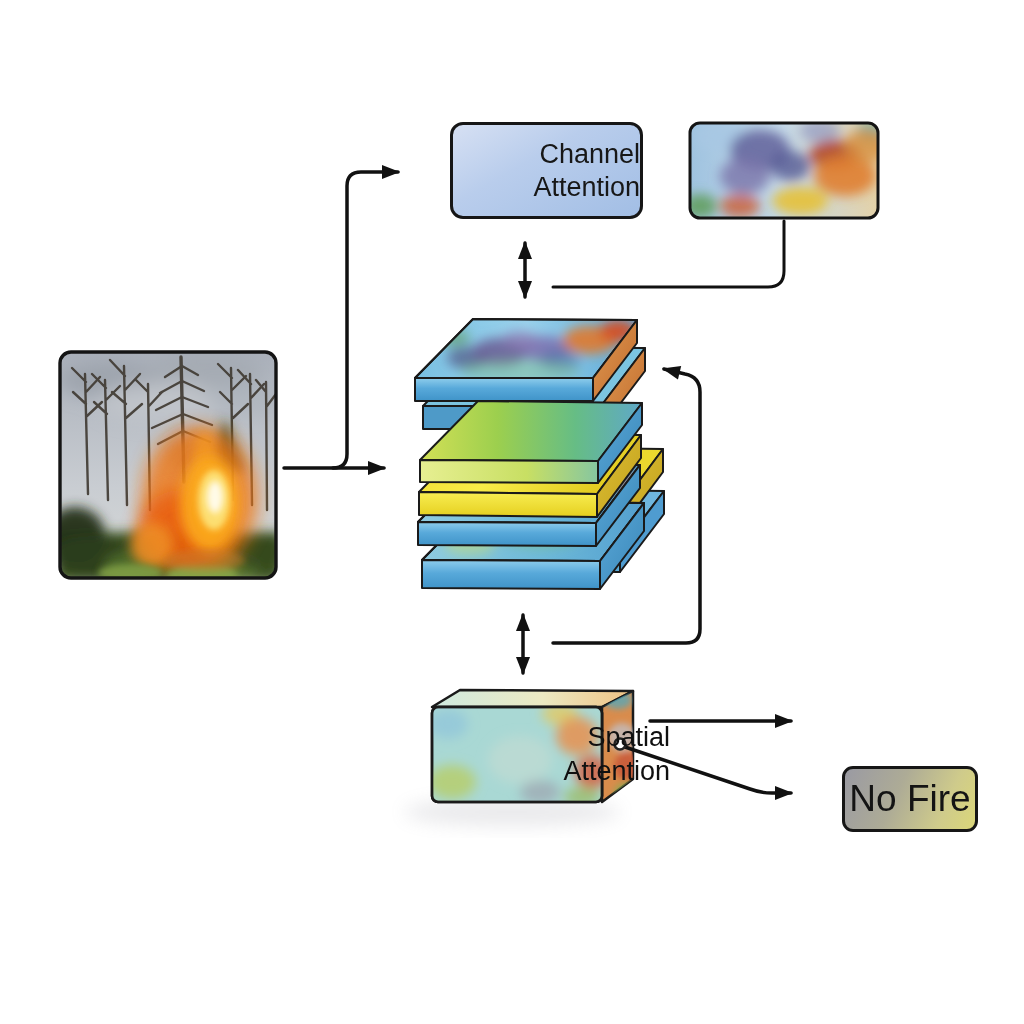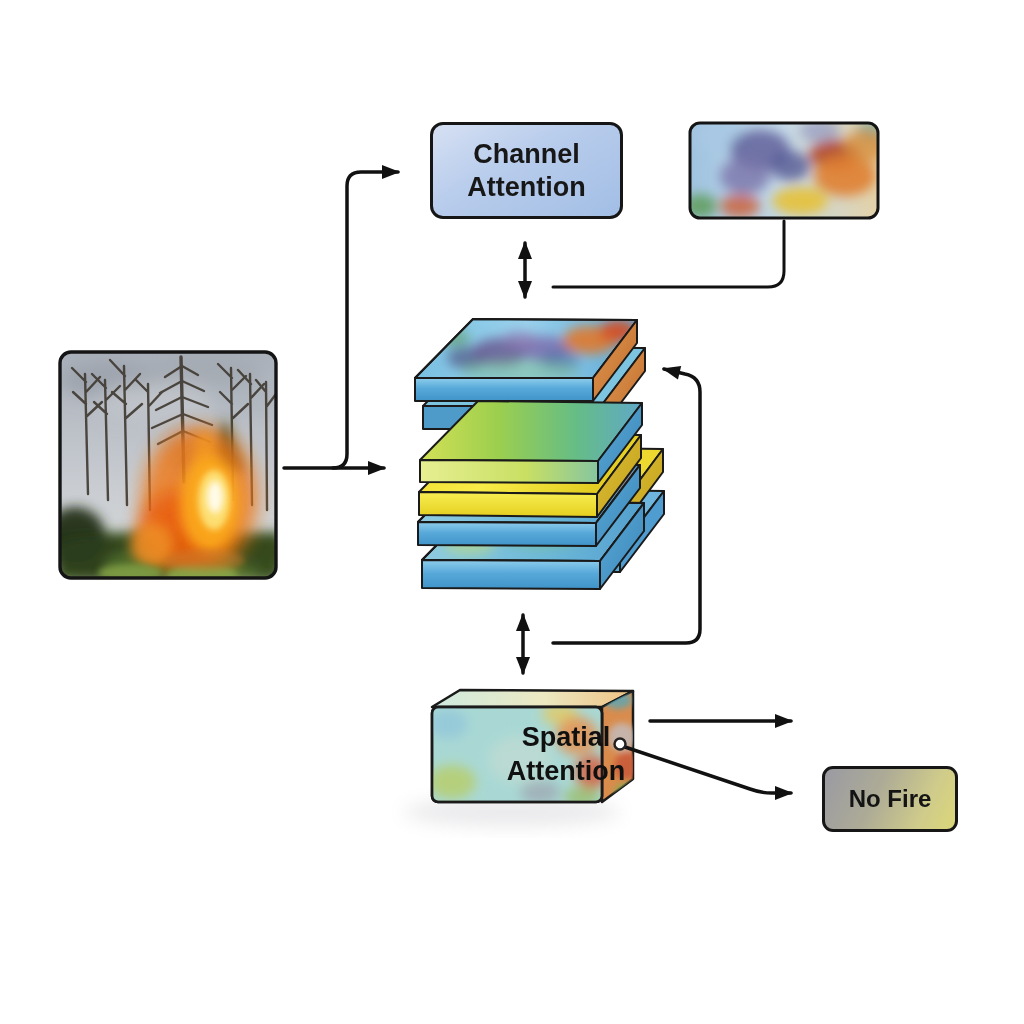--- a/index.html
+++ b/index.html
@@ -1,28 +1,28 @@
 <!DOCTYPE html>
 <html><head>
 <meta charset="utf-8">
 <style>
   html,body{margin:0;padding:0;background:#fff;}
   .stage{position:relative;width:1024px;height:1024px;background:#ffffff;overflow:hidden;
          font-family:"Liberation Sans",sans-serif;}
   .stage svg{position:absolute;left:0;top:0;}
   .box{position:absolute;display:flex;align-items:center;justify-content:center;
-       text-align:center;font-weight:bold;border:3px solid #161616;box-sizing:content-box;}
+       text-align:right;font-weight:normal;border:3px solid #161616;box-sizing:content-box;margin-left:20px;}
   #channel-box{left:430px;top:122px;width:187px;height:91px;border-radius:13px;
        font-size:27px;line-height:1.2;color:#171717;
        background:linear-gradient(150deg,#d6e0f3 0%,#b9cdec 40%,#a2bee5 100%);}
   #fire-box{left:822px;top:673px;width:130px;height:61px;border-radius:11px;
        font-size:28px;color:#ffffff;
        background:linear-gradient(120deg,#e0372a 0%,#e85440 45%,#f08a66 100%);}
   #nofire-box{left:822px;top:766px;width:130px;height:60px;border-radius:11px;
-       font-size:24px;color:#141414;
+       font-size:37px;color:#141414;
        background:linear-gradient(115deg,#9a9aa3 0%,#adab96 40%,#cfcb8b 75%,#dbd779 100%);}
   #spatial-label{left:434px;top:709px;width:168px;height:92px;border:none;
        font-size:27px;line-height:1.25;color:#101010;background:transparent;padding-left:48px;}
 </style>
 </head>
 <body>
 
 <div class="stage">
 
 <svg width="1024" height="1024" viewBox="0 0 1024 1024">

